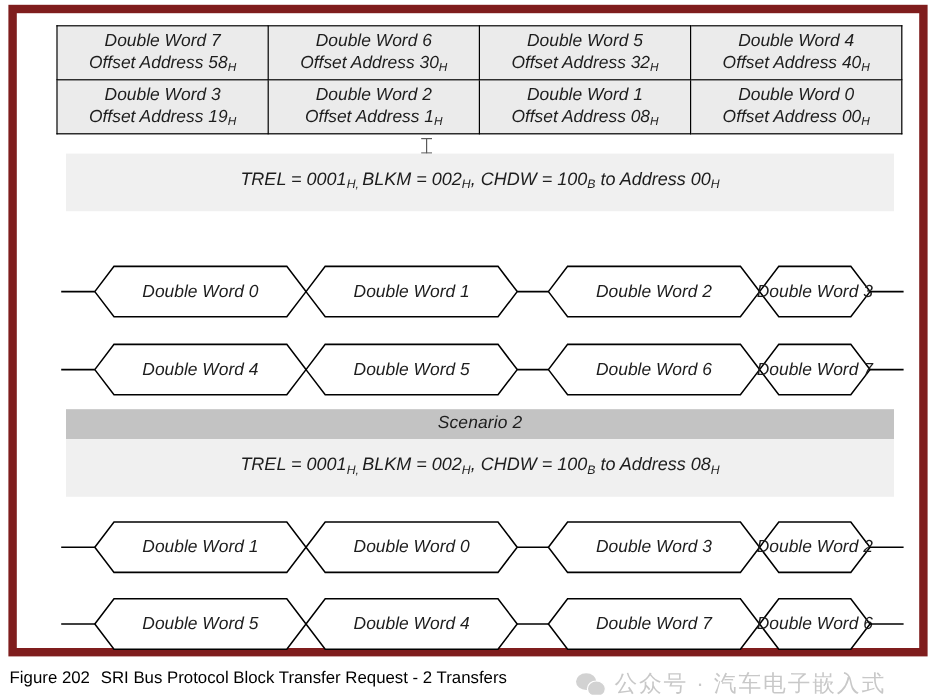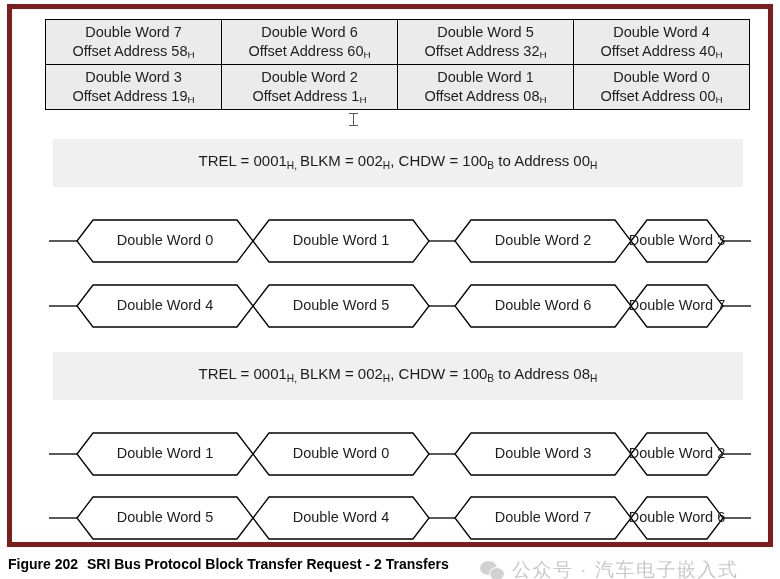--- a/index.html
+++ b/index.html
@@ -16,23 +16,24 @@
     overflow: hidden;
   }
 
   
   #page {
     position: absolute;
     left: 7px;
     top: 4px;
     width: 766px;
     height: 543px;
-    border: 5px solid #7f1d1d;
+    border: 7px solid #7f1d1d;
     background: #ffffff;
     box-sizing: border-box;
+    font-style: italic;
   }
 
   
   .mem-table {
     position: absolute;
     left: 33px;
     top: 10px;
     width: 705px;
     border-collapse: collapse;
     table-layout: fixed;
@@ -82,21 +83,20 @@
     padding: 4px 0 5px 0;
     letter-spacing: 0.1px;
   }
   .scenario-params {
     background: #f0f0f0;
     color: #1d1d1d;
     font-size: 15px;
     text-align: center;
     padding: 13px 0 18px 0;
     white-space: nowrap;
-    margin-top: 13px;
   }
   .sub-comma {
     font-size: 0.68em;
     vertical-align: baseline;
     position: relative;
     bottom: -0.28em;
   }
 
   
   .wave-row { position: absolute; left: 35px; width: 706px; height: 52px; }
@@ -110,21 +110,21 @@
     text-anchor: middle;
     dominant-baseline: middle;
   }
 
   
   #caption {
     position: absolute;
     left: 8px;
     top: 556px;
     font-size: 14px;
-    font-weight: bold;
+    font-weight: normal;
     color: #000000;
     white-space: nowrap;
   }
   #caption .fig-num { margin-right: 9px; }
 
   
   #watermark {
     position: absolute;
     left: 480px;
     top: 525px;
@@ -158,21 +158,21 @@
 
   <table class="mem-table">
     <tbody>
       <tr>
         <td>
           <span class="mem-line">Double Word 7</span>
           <span class="mem-line"><span>Offset Address </span><span>58</span><sub>H</sub></span>
         </td>
         <td>
           <span class="mem-line">Double Word 6</span>
-          <span class="mem-line"><span>Offset Address </span><span>60</span><sub>H</sub></span>
+          <span class="mem-line"><span>Offset Address </span><span>30</span><sub>H</sub></span>
         </td>
         <td>
           <span class="mem-line">Double Word 5</span>
           <span class="mem-line"><span>Offset Address </span><span>32</span><sub>H</sub></span>
         </td>
         <td>
           <span class="mem-line">Double Word 4</span>
           <span class="mem-line"><span>Offset Address </span><span>40</span><sub>H</sub></span>
         </td>
       </tr>
@@ -233,20 +233,21 @@
       <line class="hex-lead" x1="382" y1="26" x2="408" y2="26"></line>
       <polygon class="hex-shape" points="408,26 424,5 568,5 584,26 568,47 424,47"></polygon>
       <text class="hex-label" x="496" y="26.5">Double Word 6</text>
       <polygon class="hex-shape" points="584,26 600,5 660,5 676,26 660,47 600,47"></polygon>
       <text class="hex-label" x="630" y="26.5">Double Word 7</text>
       <line class="hex-lead" x1="676" y1="26" x2="704" y2="26"></line>
     </svg>
   </div>
 
   <div class="scenario" style="top:330px;">
+    <div class="scenario-title">Scenario 2</div>
     <div class="scenario-params"><span>TREL = </span><span>0001</span><sub>H</sub><span class="sub-comma">, </span><span>BLKM = </span><span>002</span><sub>H</sub><span>, </span><span>CHDW = </span><span>100</span><sub>B</sub><span> to Address </span><span>08</span><sub>H</sub></div>
   </div>
 
   <div class="wave-row" style="top:419px;">
     <svg width="706" height="52" viewBox="0 0 706 52">
       <line class="hex-lead" x1="2" y1="26" x2="30" y2="26"></line>
       <polygon class="hex-shape" points="30,26 46,5 190,5 206,26 190,47 46,47"></polygon>
       <text class="hex-label" x="118" y="26.5">Double Word 1</text>
       <polygon class="hex-shape" points="206,26 222,5 366,5 382,26 366,47 222,47"></polygon>
       <text class="hex-label" x="294" y="26.5">Double Word 0</text>

